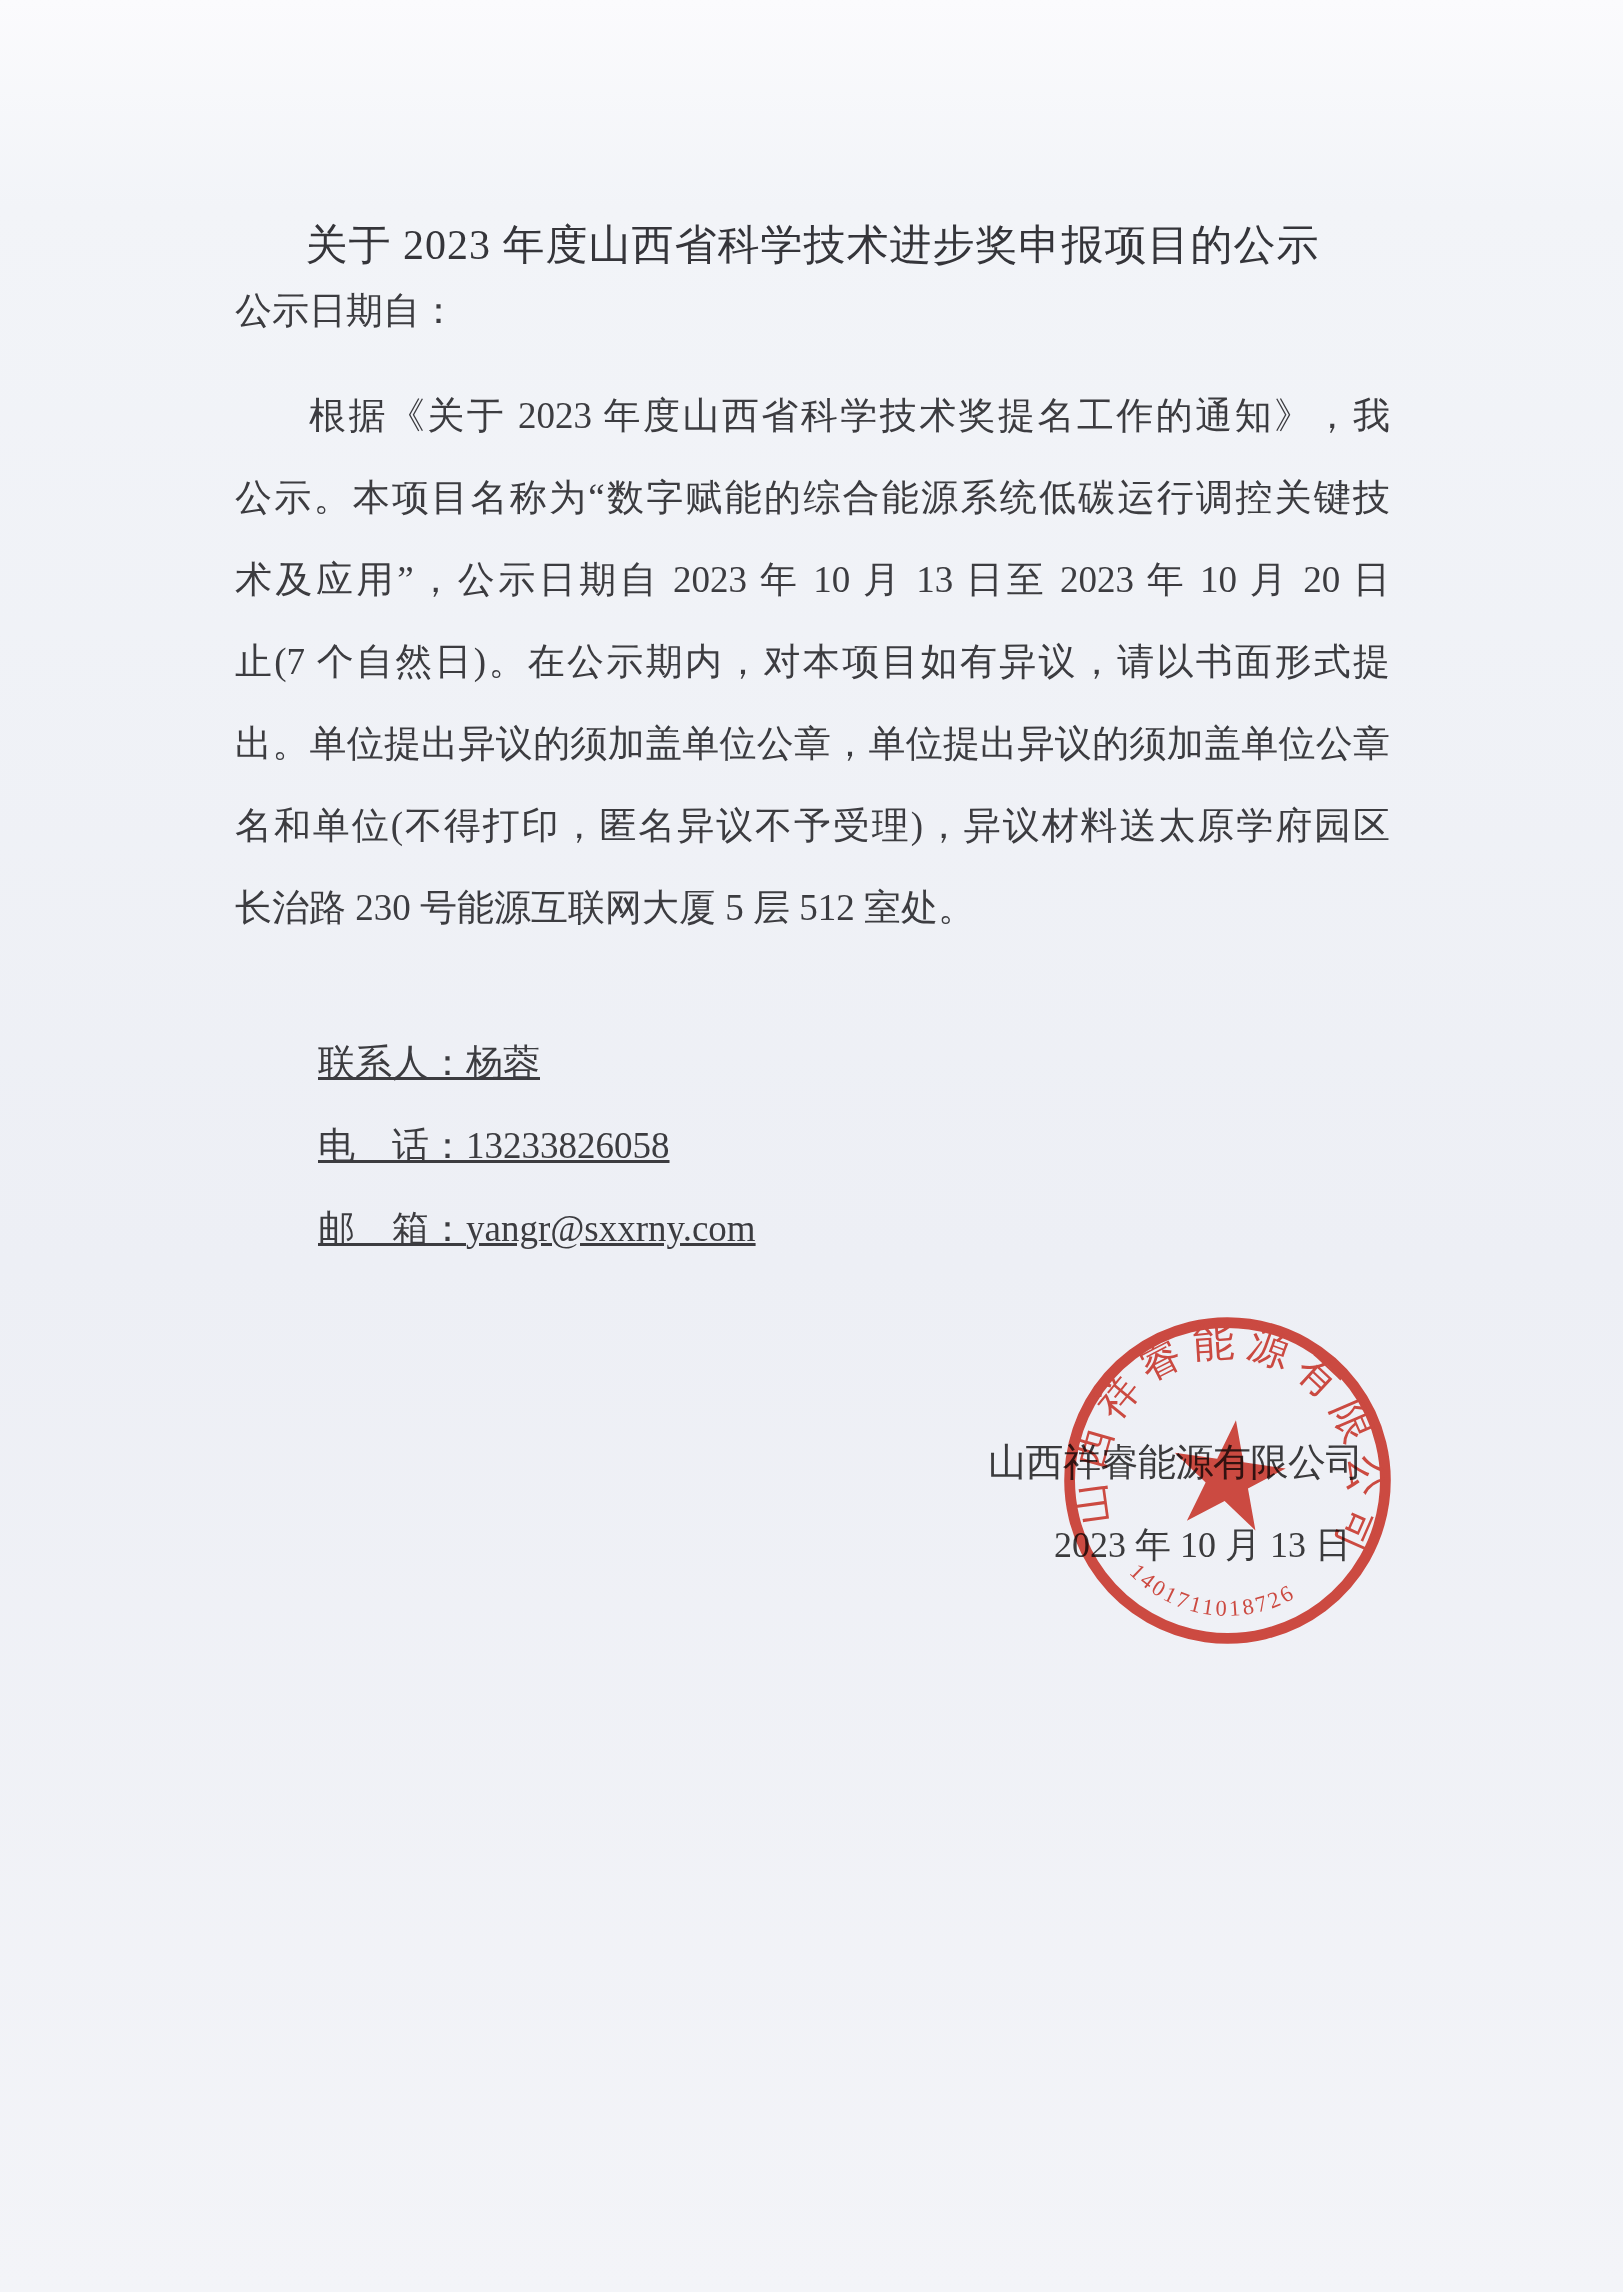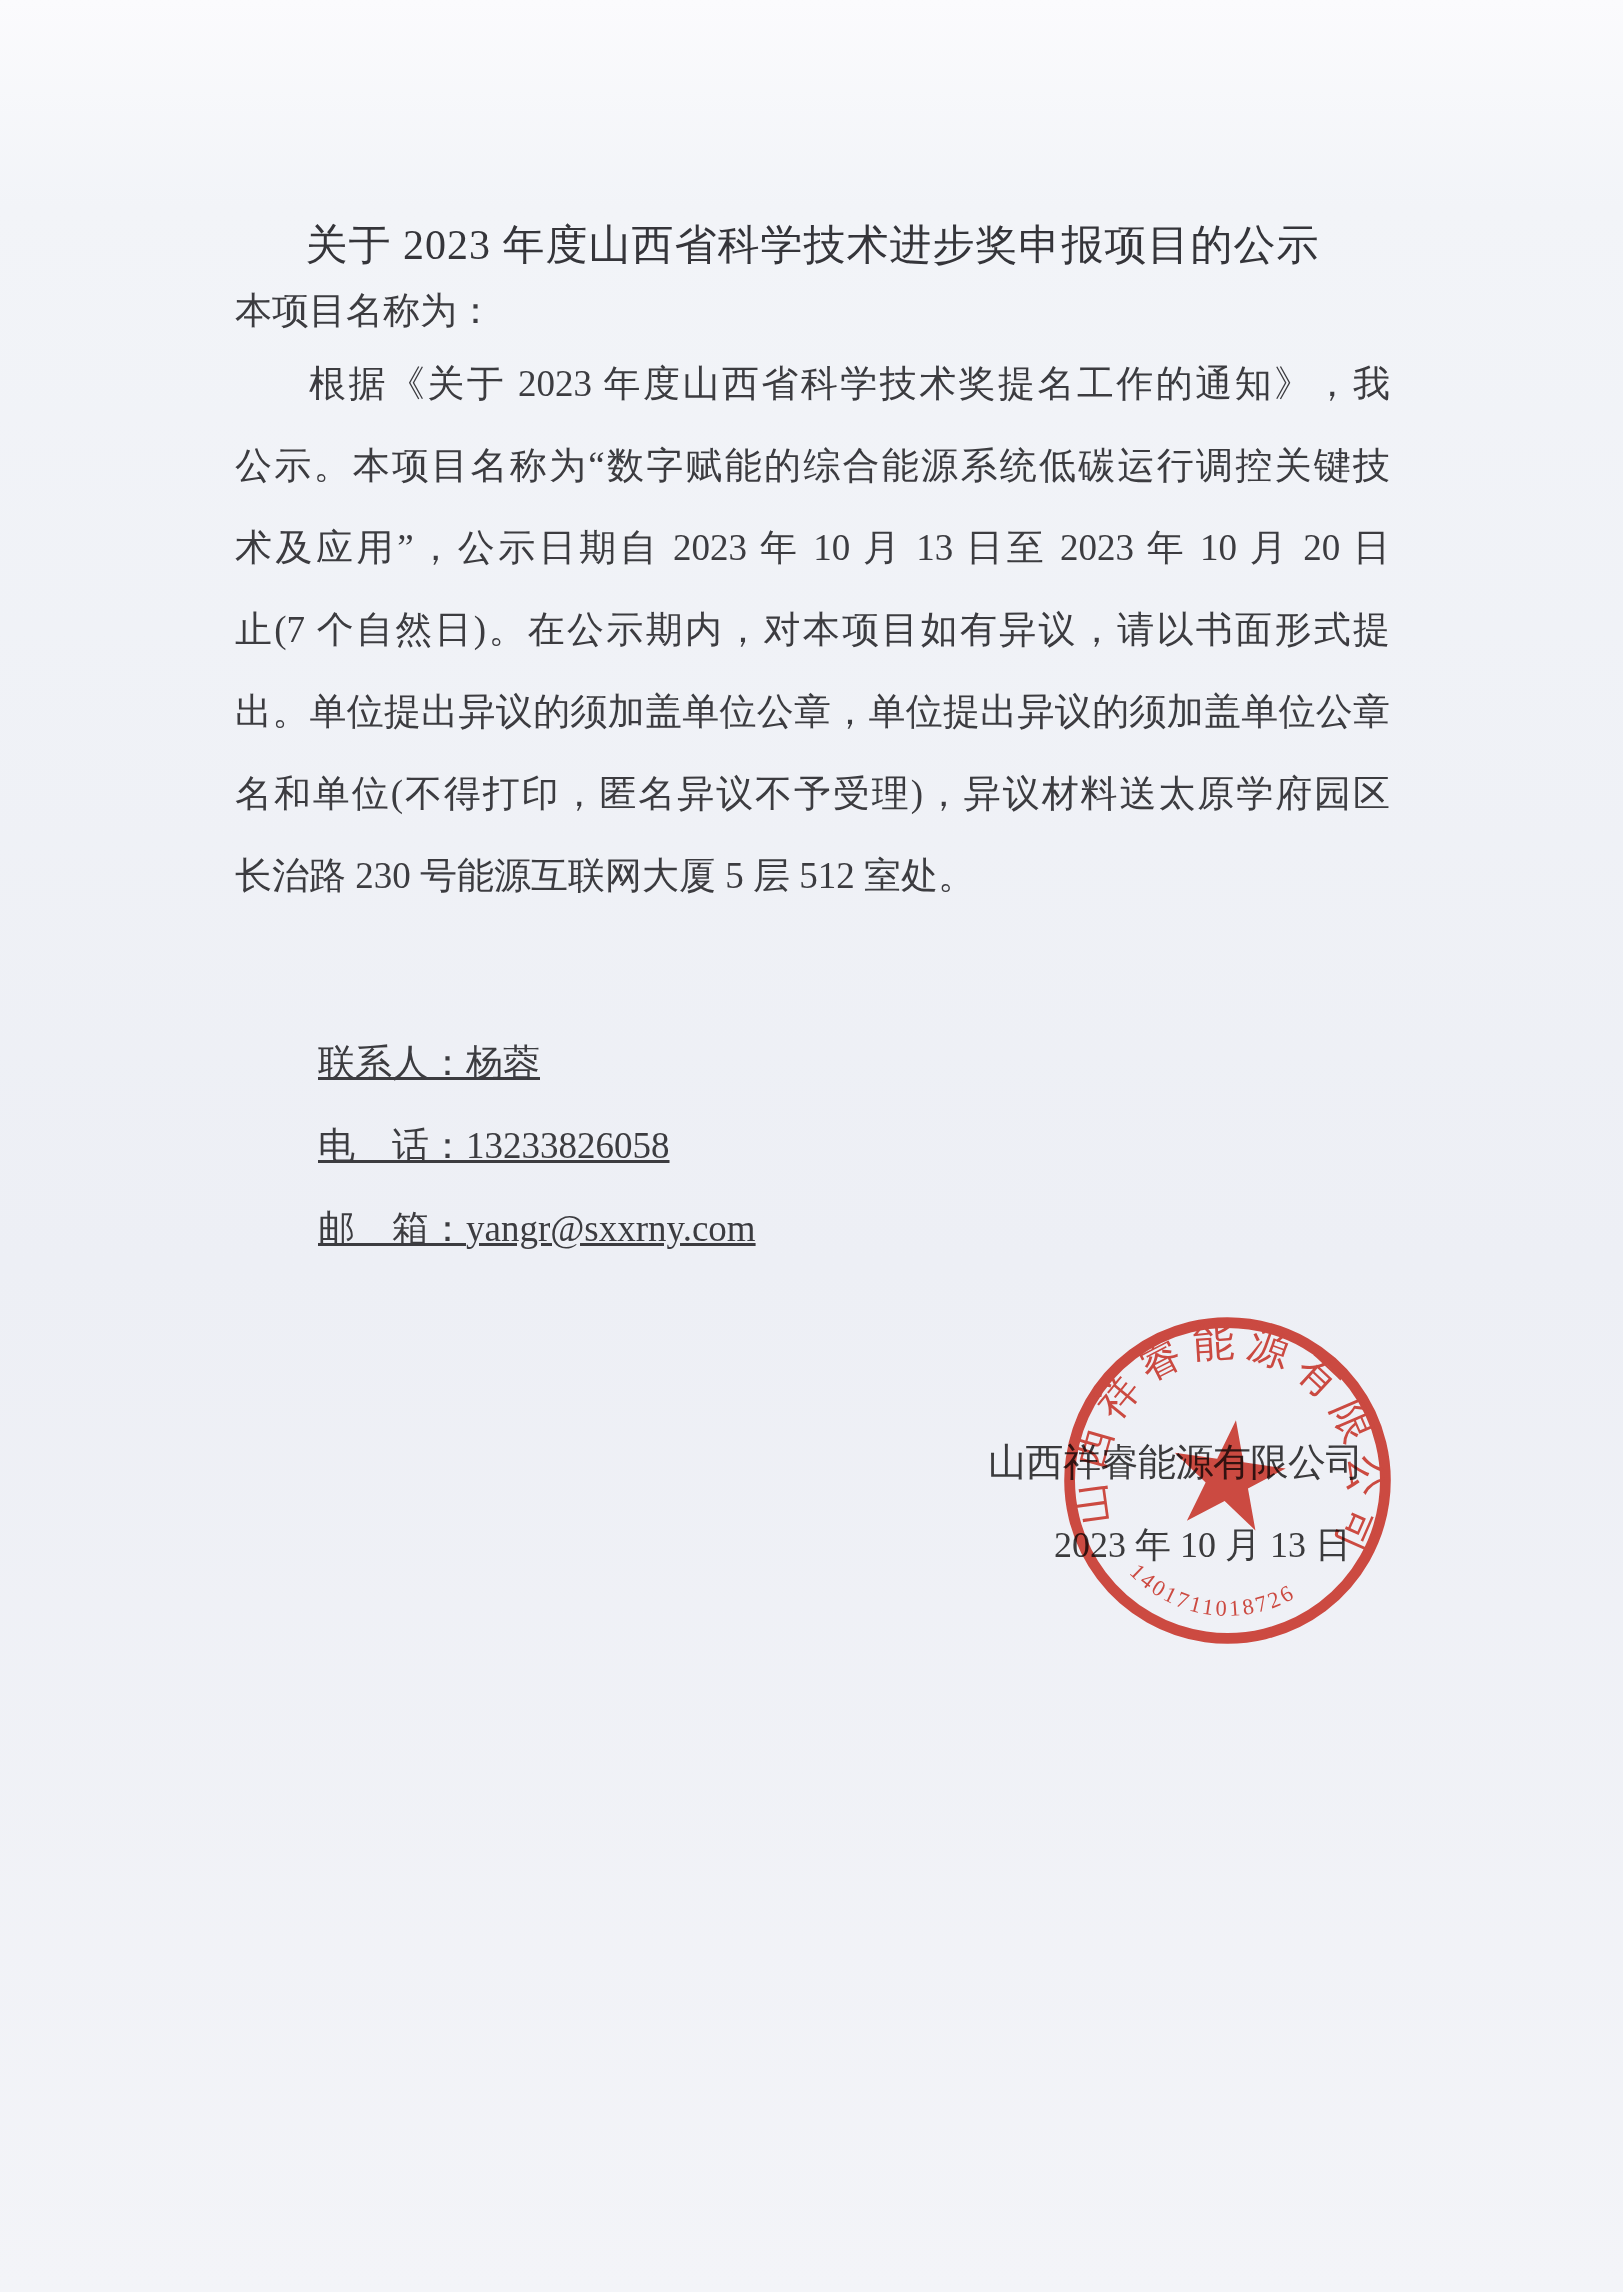--- a/index.html
+++ b/index.html
@@ -22,21 +22,21 @@
     letter-spacing:1px;
     color:#35353a;
     white-space:nowrap;
   }
   .salutation{
     position:absolute;left:235px;top:286px;
     font-size:37px;
     color:#3c3c40;
   }
   .paragraph{
-    position:absolute;left:235px;top:343px;width:1155px;
+    position:absolute;left:235px;top:375px;width:1155px;
     font-size:37px;
     line-height:82px;
     color:#3c3c40;
     font-family:Liberation Serif, serif;
   }
   .body-line{
     width:100%;
     text-align:justify;
     text-align-last:justify;
     white-space:nowrap;
@@ -76,21 +76,21 @@
     font-family:"Liberation Serif","DejaVu Serif",serif;
   }
 </style>
 </head>
 <body>
 
 <div class="page">
 
   <div class="title">关于 2023 年度山西省科学技术进步奖申报项目的公示</div>
 
-  <div class="salutation">本项目名称为：</div>
+  <div class="salutation">公示日期自：</div>
 
   <div class="paragraph">
     <div class="body-line indent">根据《关于 2023 年度山西省科学技术奖提名工作的通知》，我</div>
     <div class="body-line">公示。本项目名称为“数字赋能的综合能源系统低碳运行调控关键技</div>
     <div class="body-line">术及应用”，公示日期自 2023 年 10 月 13 日至 2023 年 10 月 20 日</div>
     <div class="body-line">止(7 个自然日)。在公示期内，对本项目如有异议，请以书面形式提</div>
     <div class="body-line">出。单位提出异议的须加盖单位公章，单位提出异议的须加盖单位公章</div>
     <div class="body-line">名和单位(不得打印，匿名异议不予受理)，异议材料送太原学府园区</div>
     <div class="body-line last">长治路 230 号能源互联网大厦 5 层 512 室处。</div>
   </div>

